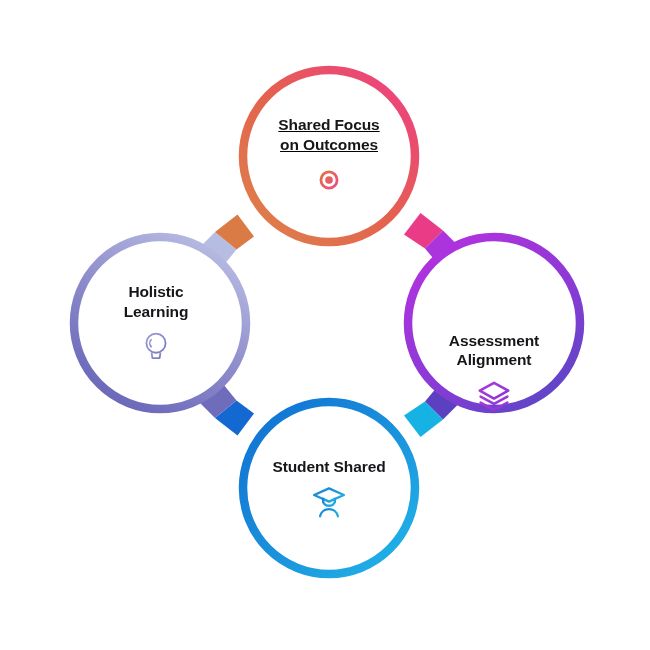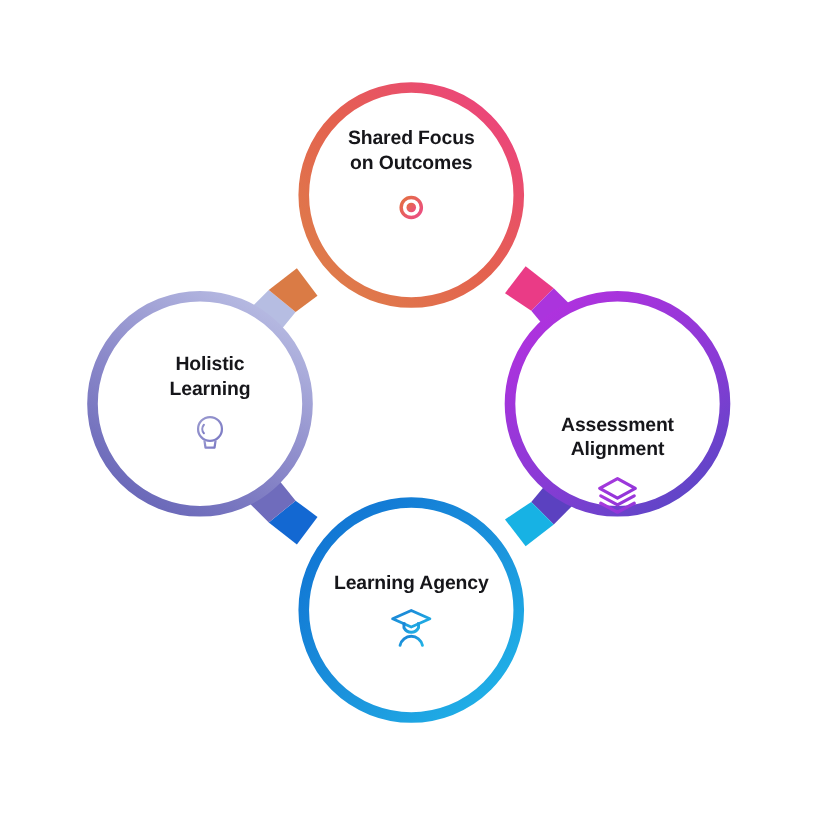--- a/index.html
+++ b/index.html
@@ -53,24 +53,24 @@
   .node-icon {
     width: 34px;
     height: 34px;
     display: block;
     z-index: 3;
     position: relative;
   }
   .node-icon svg { display:block; width:100%; height:100%; }
 
   
-  #node-top    { left: 239px; top: 52px; }
+  #node-top    { left: 239px; top: 66px; text-decoration: underline; }
   #node-right  { left: 404px; top: 233px; justify-content: flex-end; }
   #node-bottom { left: 239px; top: 398px; }
-  #node-left   { left: 78px;  top: 233px; }
+  #node-left   { left: 66px;  top: 233px; }
 </style>
 </head>
 <body>
 
 <div id="diagram-root">
 
   <svg class="svg-layer" viewBox="0 0 650 650">
     <defs>
 
       <linearGradient id="g-top" x1="0" y1="1" x2="1" y2="0">
@@ -161,21 +161,21 @@
     <div class="node-icon">
       <svg viewBox="0 0 32 32">
         <path d="M16 3.6 L29.4 11.0 L16 18.4 L2.6 11.0 Z" fill="none" stroke="url(#ic-right)" stroke-width="2.4" stroke-linejoin="round"></path>
         <path d="M3.4 16.6 L16 23.4 L28.6 16.6" fill="none" stroke="url(#ic-right)" stroke-width="2.4" stroke-linecap="round" stroke-linejoin="round"></path>
         <path d="M3.4 22.2 L16 29.0 L28.6 22.2" fill="none" stroke="url(#ic-right)" stroke-width="2.4" stroke-linecap="round" stroke-linejoin="round"></path>
       </svg>
     </div>
   </div>
 
   <div class="node" id="node-bottom">
-    <div class="node-label">Learning Agency</div>
+    <div class="node-label">Student Shared</div>
     <div class="node-icon">
       <svg viewBox="0 0 32 32">
         <path d="M16 3.2 L30 9.4 L16 15.6 L2 9.4 Z" fill="none" stroke="url(#ic-bottom)" stroke-width="2.2" stroke-linejoin="round"></path>
         <path d="M10.5 12.0 L10.5 16.2 A 6.2 6.2 0 0 0 21.5 16.2 L21.5 12.0" fill="none" stroke="url(#ic-bottom)" stroke-width="2.2" stroke-linejoin="round"></path>
         <path d="M7.6 29.4 A 8.6 8.6 0 0 1 24.4 29.4" fill="none" stroke="url(#ic-bottom)" stroke-width="2.2" stroke-linecap="round"></path>
       </svg>
     </div>
   </div>
 
   <div class="node" id="node-left">

